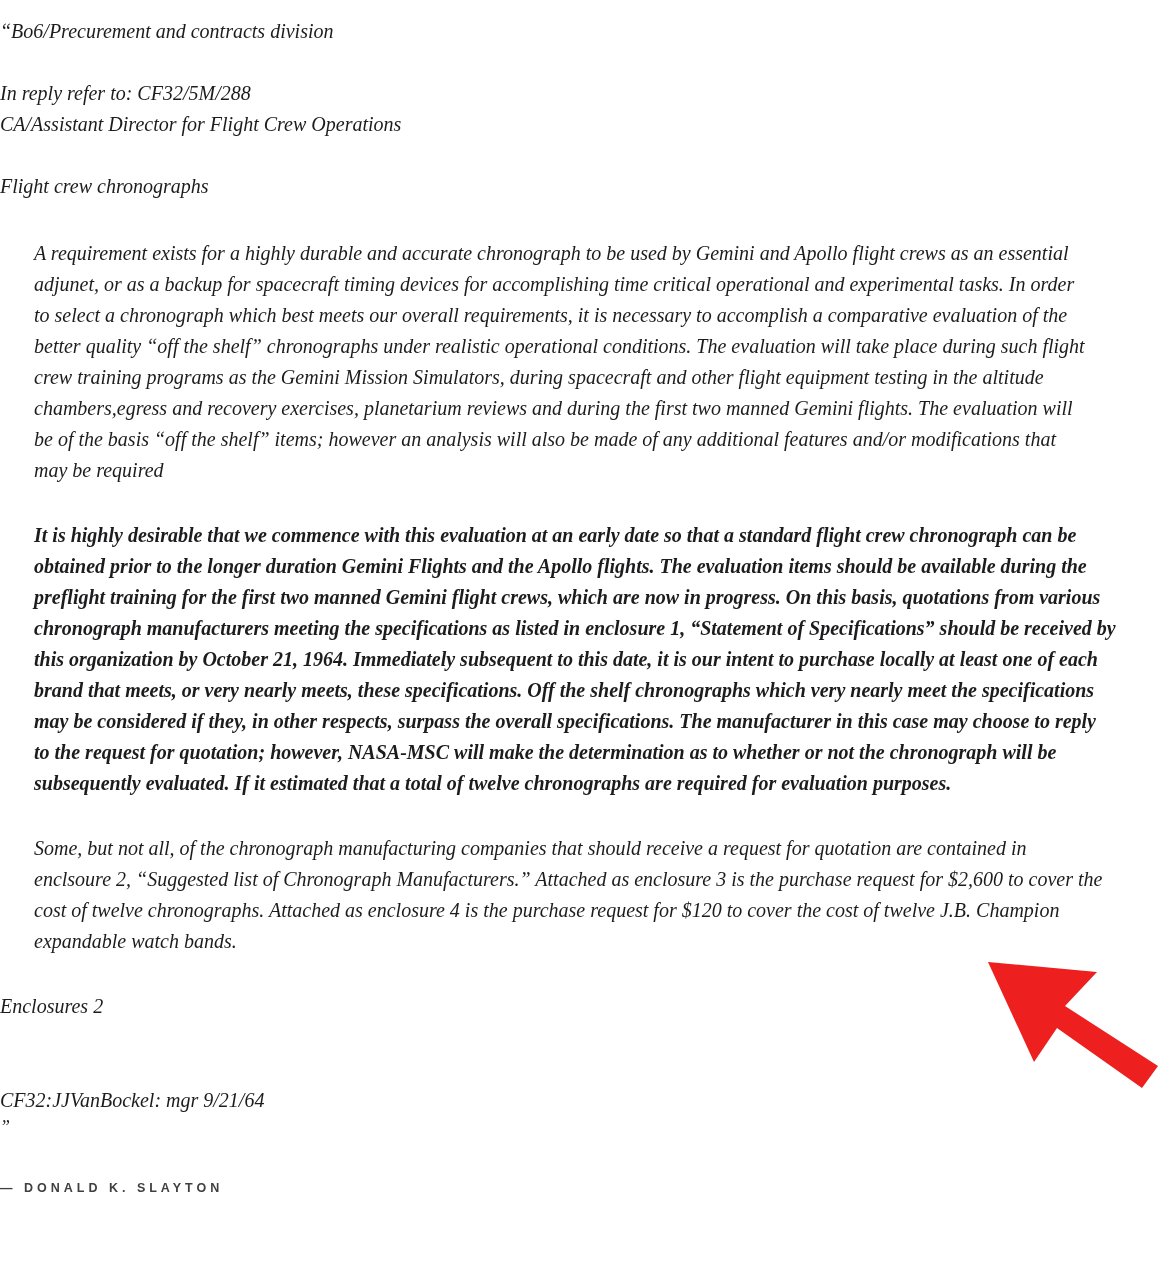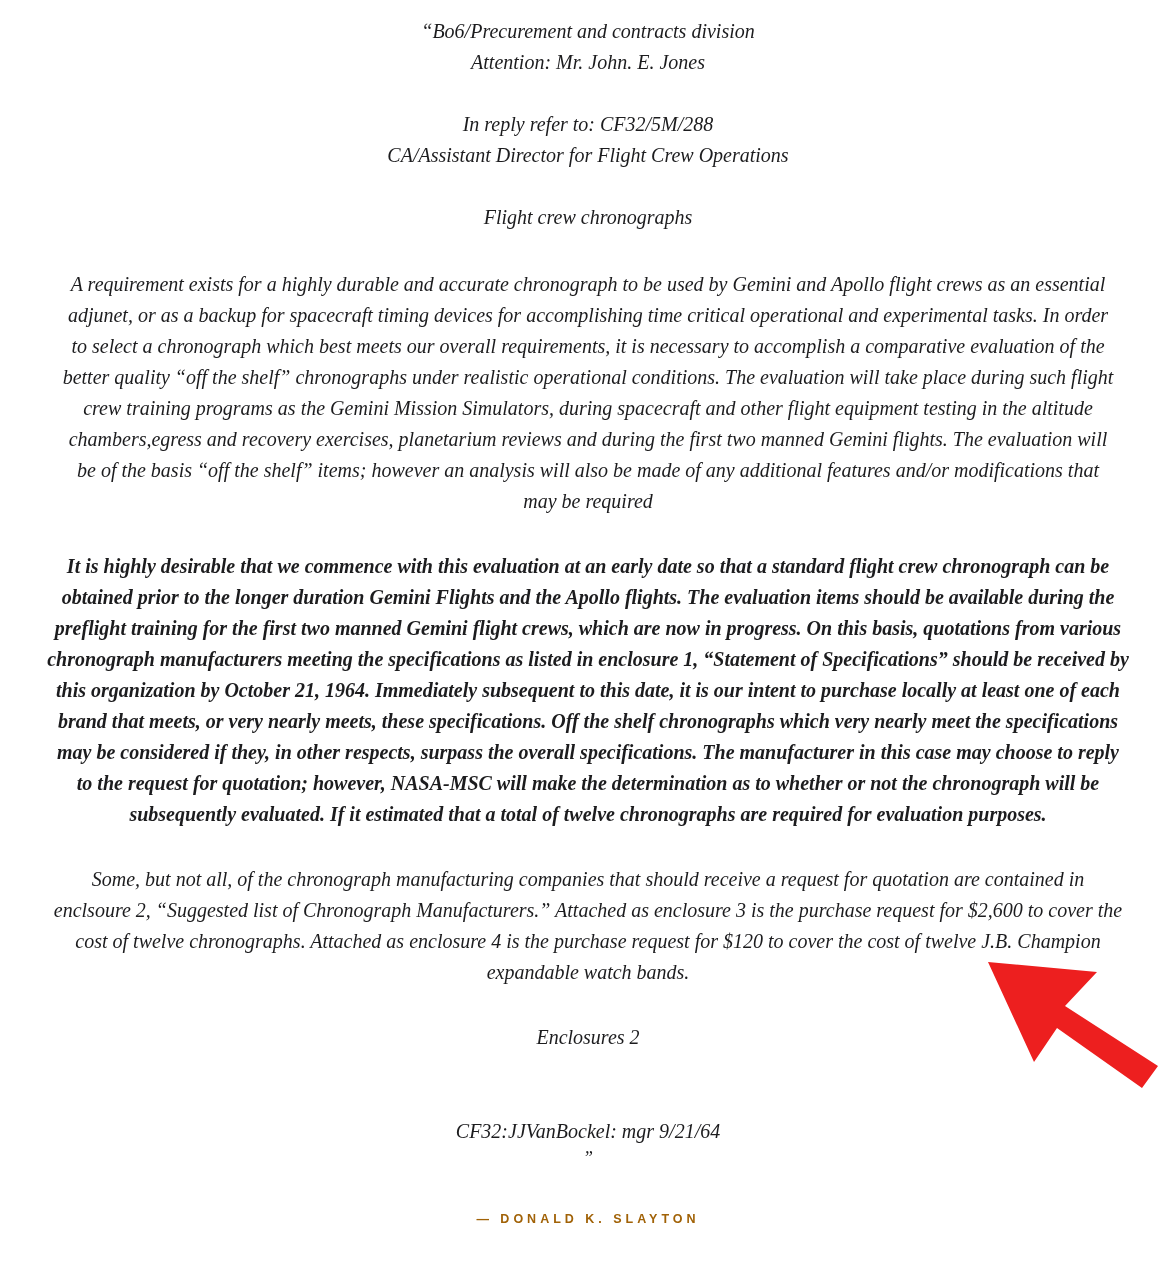--- a/index.html
+++ b/index.html
@@ -17,21 +17,20 @@
     position: relative;
     width: 1176px;
     min-height: 1273px;
     padding-top: 16px;
     box-sizing: border-box;
     font-family: "Liberation Serif", "DejaVu Serif", serif;
     font-style: italic;
     font-size: 20px;
     line-height: 31px;
     color: #1c1c1e;
-    text-align: center;
   }
   .line { white-space: pre-line; }
   .para {
     width: 1108px;
     margin: 17px auto;
     white-space: pre-line;
   }
   .ref-block   { margin-top: 31px; }
   .subject     { margin-top: 31px; }
   .para-1      { margin-top: 36px; }
@@ -44,38 +43,37 @@
     font-size: 18px;
   }
   .signature {
     margin-top: 42px;
     font-family: "Liberation Sans", "DejaVu Sans", sans-serif;
     font-style: normal;
     font-weight: bold;
     font-size: 12.5px;
     letter-spacing: 4px;
     line-height: 16px;
-    color: #a16207;
+    color: #404040;
   }
   .arrow-annotation {
     position: absolute;
     left: 975px;
     top: 945px;
     width: 200px;
     height: 160px;
     pointer-events: none;
   }
 </style>
 </head>
 <body>
 
 <div class="doc">
 
   <div class="line">“Bo6/Precurement and contracts division</div>
-  <div class="line">Attention: Mr. John. E. Jones</div>
 
   <div class="ref-block">
     <div class="line">In reply refer to: CF32/5M/288</div>
     <div class="line">CA/Assistant Director for Flight Crew Operations</div>
   </div>
 
   <div class="line subject">Flight crew chronographs</div>
 
   <div class="para para-1">A requirement exists for a highly durable and accurate chronograph to be used by Gemini and Apollo flight crews as an essential
 adjunet, or as a backup for spacecraft timing devices for accomplishing time critical operational and experimental tasks. In order

